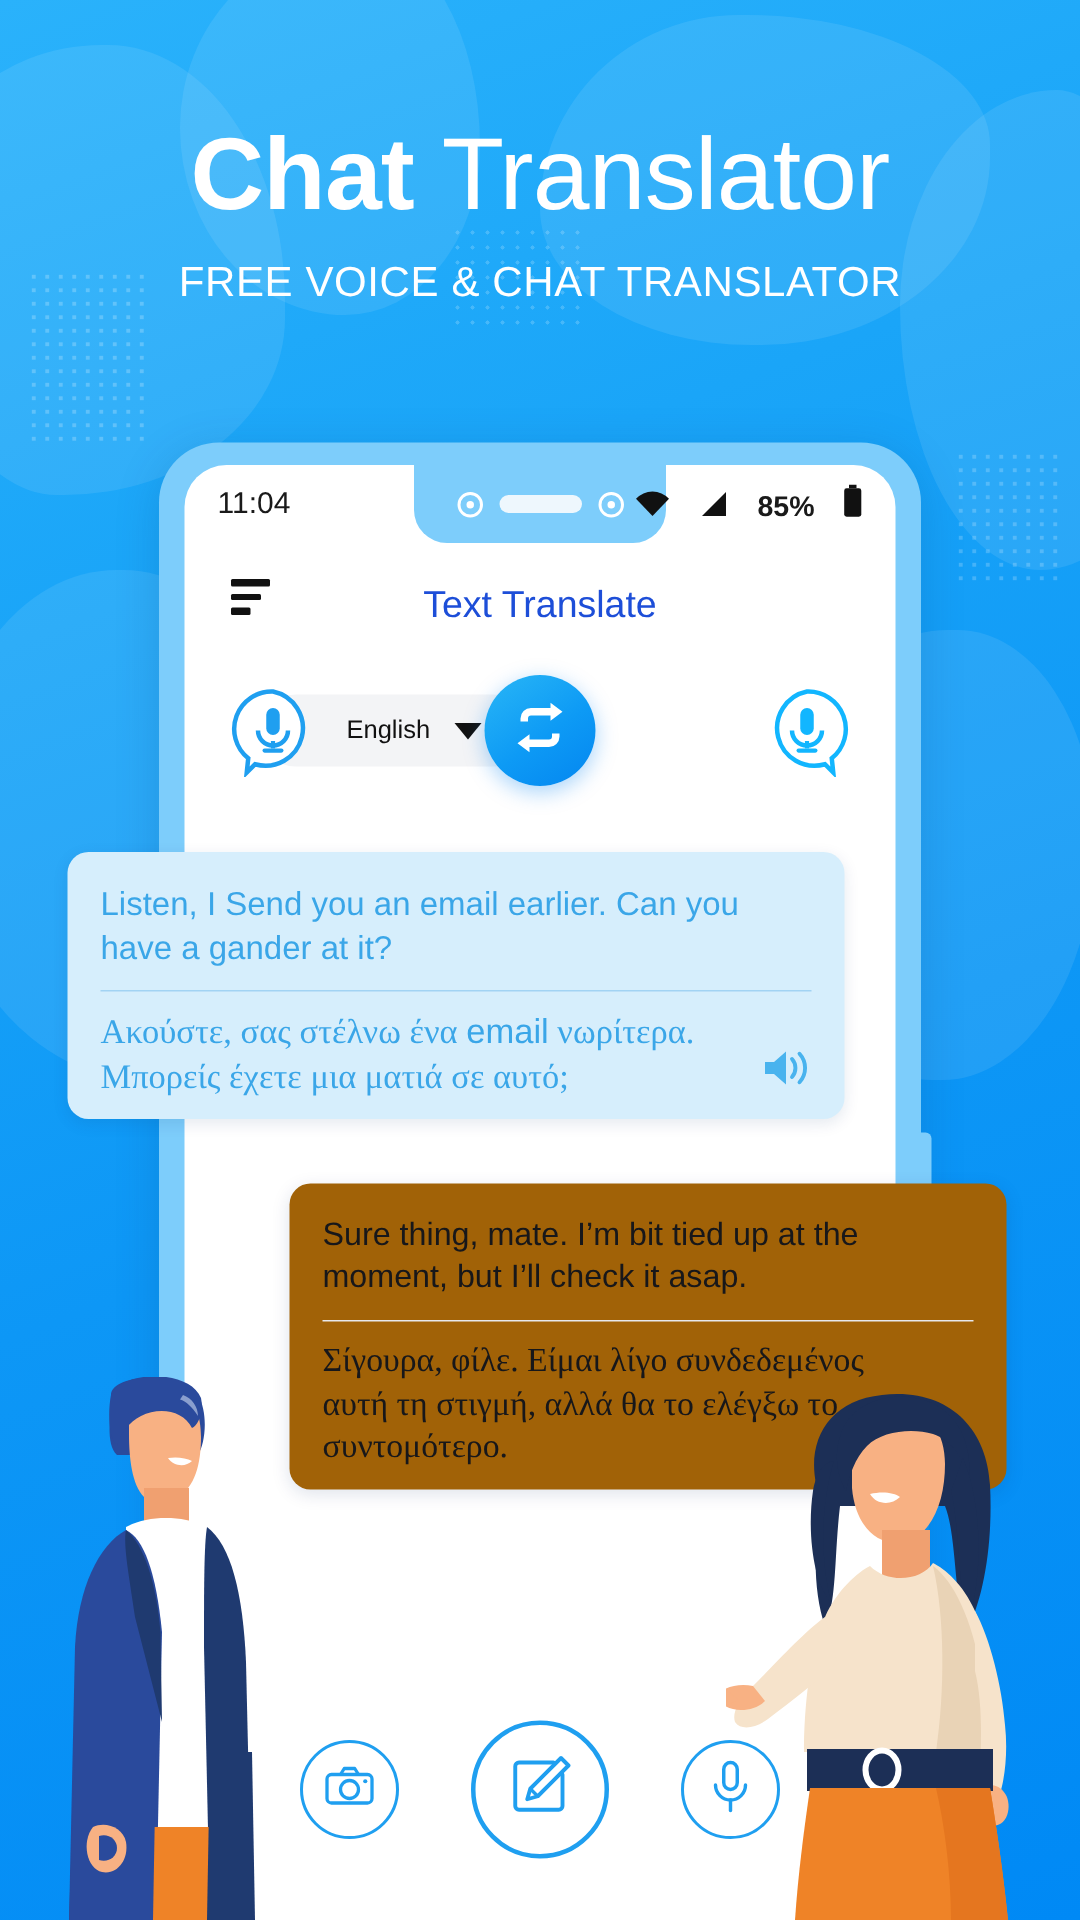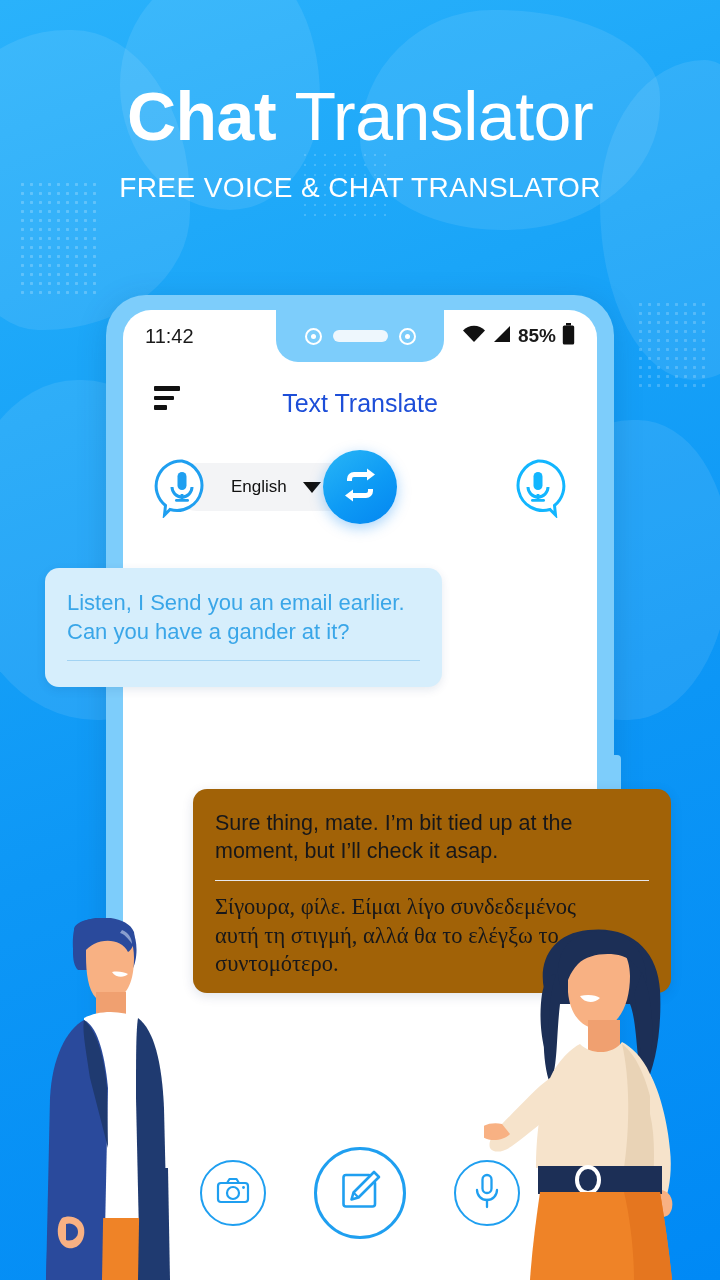--- a/index.html
+++ b/index.html
@@ -66,21 +66,21 @@
   .notch-cam i { width:5px; height:5px; background:#fff; border-radius:50%; display:block; }
   .notch-speaker { width:55px; height:12px; background:#eef7fd; border-radius:6px; }
 
   
   #statusbar {
     position:absolute; top:0; left:0; width:100%; height:52px;
     display:flex; align-items:center; justify-content:space-between;
     padding:0 22px; z-index:6;
   }
   #clock { font-size:20px; color:#1a1a1a; font-weight:500; }
-  #status-right { display:flex; align-items:center; gap:6px; }
+  #status-right { display:flex; align-items:flex-end; gap:19px; }
   #batt-text { font-size:19px; color:#1a1a1a; font-weight:600; }
 
   
   #appbar { position:absolute; top:62px; left:0; width:100%; height:62px; display:flex; align-items:center; }
   #menu-icon { position:absolute; left:31px; top:14px; width:26px; display:flex; flex-direction:column; gap:5px; }
   #menu-icon span { height:4.5px; background:#111; border-radius:1px; display:block; }
   #menu-icon span:nth-child(1){ width:26px; }
   #menu-icon span:nth-child(2){ width:20px; }
   #menu-icon span:nth-child(3){ width:13px; }
   #appbar-title { width:100%; text-align:center; font-size:25px; color:#1d4ed8; font-weight:500; }
@@ -102,21 +102,21 @@
   #swap-btn {
     position:absolute; left:50%; top:-6px; transform:translateX(-50%);
     width:74px; height:74px; border-radius:50%;
     background:linear-gradient(145deg,#29b6f6 0%,#0d9af5 55%,#0486f0 100%);
     display:flex; align-items:center; justify-content:center;
     box-shadow:0 4px 14px rgba(4,130,240,.35); z-index:3;
   }
 
   
   #bubble-left {
-    position:absolute; left:45px; top:568px; width:397px;
+    position:absolute; left:45px; top:568px; width:518px;
     background:#d6eefc; border-radius:14px; padding:20px 22px 14px 22px; z-index:7;
     box-shadow:0 3px 10px rgba(0,50,110,.10);
   }
   #bubble-left .src { font-size:22px; line-height:1.32; color:#3aa6e8; font-weight:500; }
   #bubble-left .divider { height:1px; background:rgba(120,190,235,.55); margin:14px 0 12px; }
   #bubble-left .tgt-row { display:flex; align-items:flex-end; gap:8px; }
   #bubble-left .tgt {
     flex:1; font-family:"Liberation Serif", serif; font-size:23px; line-height:1.28;
     color:#3aa6e8; font-weight:400;
   }
@@ -182,21 +182,21 @@
       <div class="notch-cam">
           <i></i>
         </div>
       <div class="notch-speaker"></div>
       <div class="notch-cam">
           <i></i>
         </div>
     </div>
 
     <div id="statusbar">
-      <div id="clock">11:42</div>
+      <div id="clock">11:04</div>
       <div id="status-right">
         <span>
           <svg width="24" height="18" viewBox="0 0 24 18">
               <path d="M12 17 L1 5.5 A15 15 0 0 1 23 5.5 Z" fill="#111"></path>
             </svg>
         </span>
         <span>
           <svg width="20" height="18" viewBox="0 0 20 18">
               <path d="M18 1 L18 17 L2 17 Z" fill="#111"></path>
             </svg>
@@ -257,20 +257,30 @@
         </svg>
       </div>
     </div>
 
   </div>
 </div>
 
 <div id="bubble-left">
   <div class="src">Listen, I Send you an email earlier. Can you have a gander at it?</div>
   <div class="divider"></div>
+  <div class="tgt-row">
+    <div class="tgt"><span>Ακούστε, σας στέλνω ένα </span><span class="latin">email</span><span> νωρίτερα. Μπορείς έχετε μια ματιά σε αυτό;</span></div>
+    <span>
+      <svg width="34" height="30" viewBox="0 0 34 30">
+        <path d="M3 11 L9 11 L17 4 L17 26 L9 19 L3 19 Z" fill="#49b3ee"></path>
+        <path d="M21 9 A9 9 0 0 1 21 21" fill="none" stroke="#49b3ee" stroke-width="2.6" stroke-linecap="round"></path>
+        <path d="M26 5.5 A14 14 0 0 1 26 24.5" fill="none" stroke="#49b3ee" stroke-width="2.6" stroke-linecap="round"></path>
+      </svg>
+    </span>
+  </div>
 </div>
 
 <div id="bubble-right">
   <div class="src">Sure thing, mate. I’m bit tied up at the moment, but I’ll check it asap.</div>
   <div class="divider"></div>
   <div class="tgt-row">
     <div class="tgt">Σίγουρα, φίλε. Είμαι λίγο συνδεδεμένος αυτή τη στιγμή, αλλά θα το ελέγξω το συντομότερο.</div>
     <span>
       <svg width="34" height="30" viewBox="0 0 34 30">
         <path d="M3 11 L9 11 L17 4 L17 26 L9 19 L3 19 Z" fill="#111"></path>

